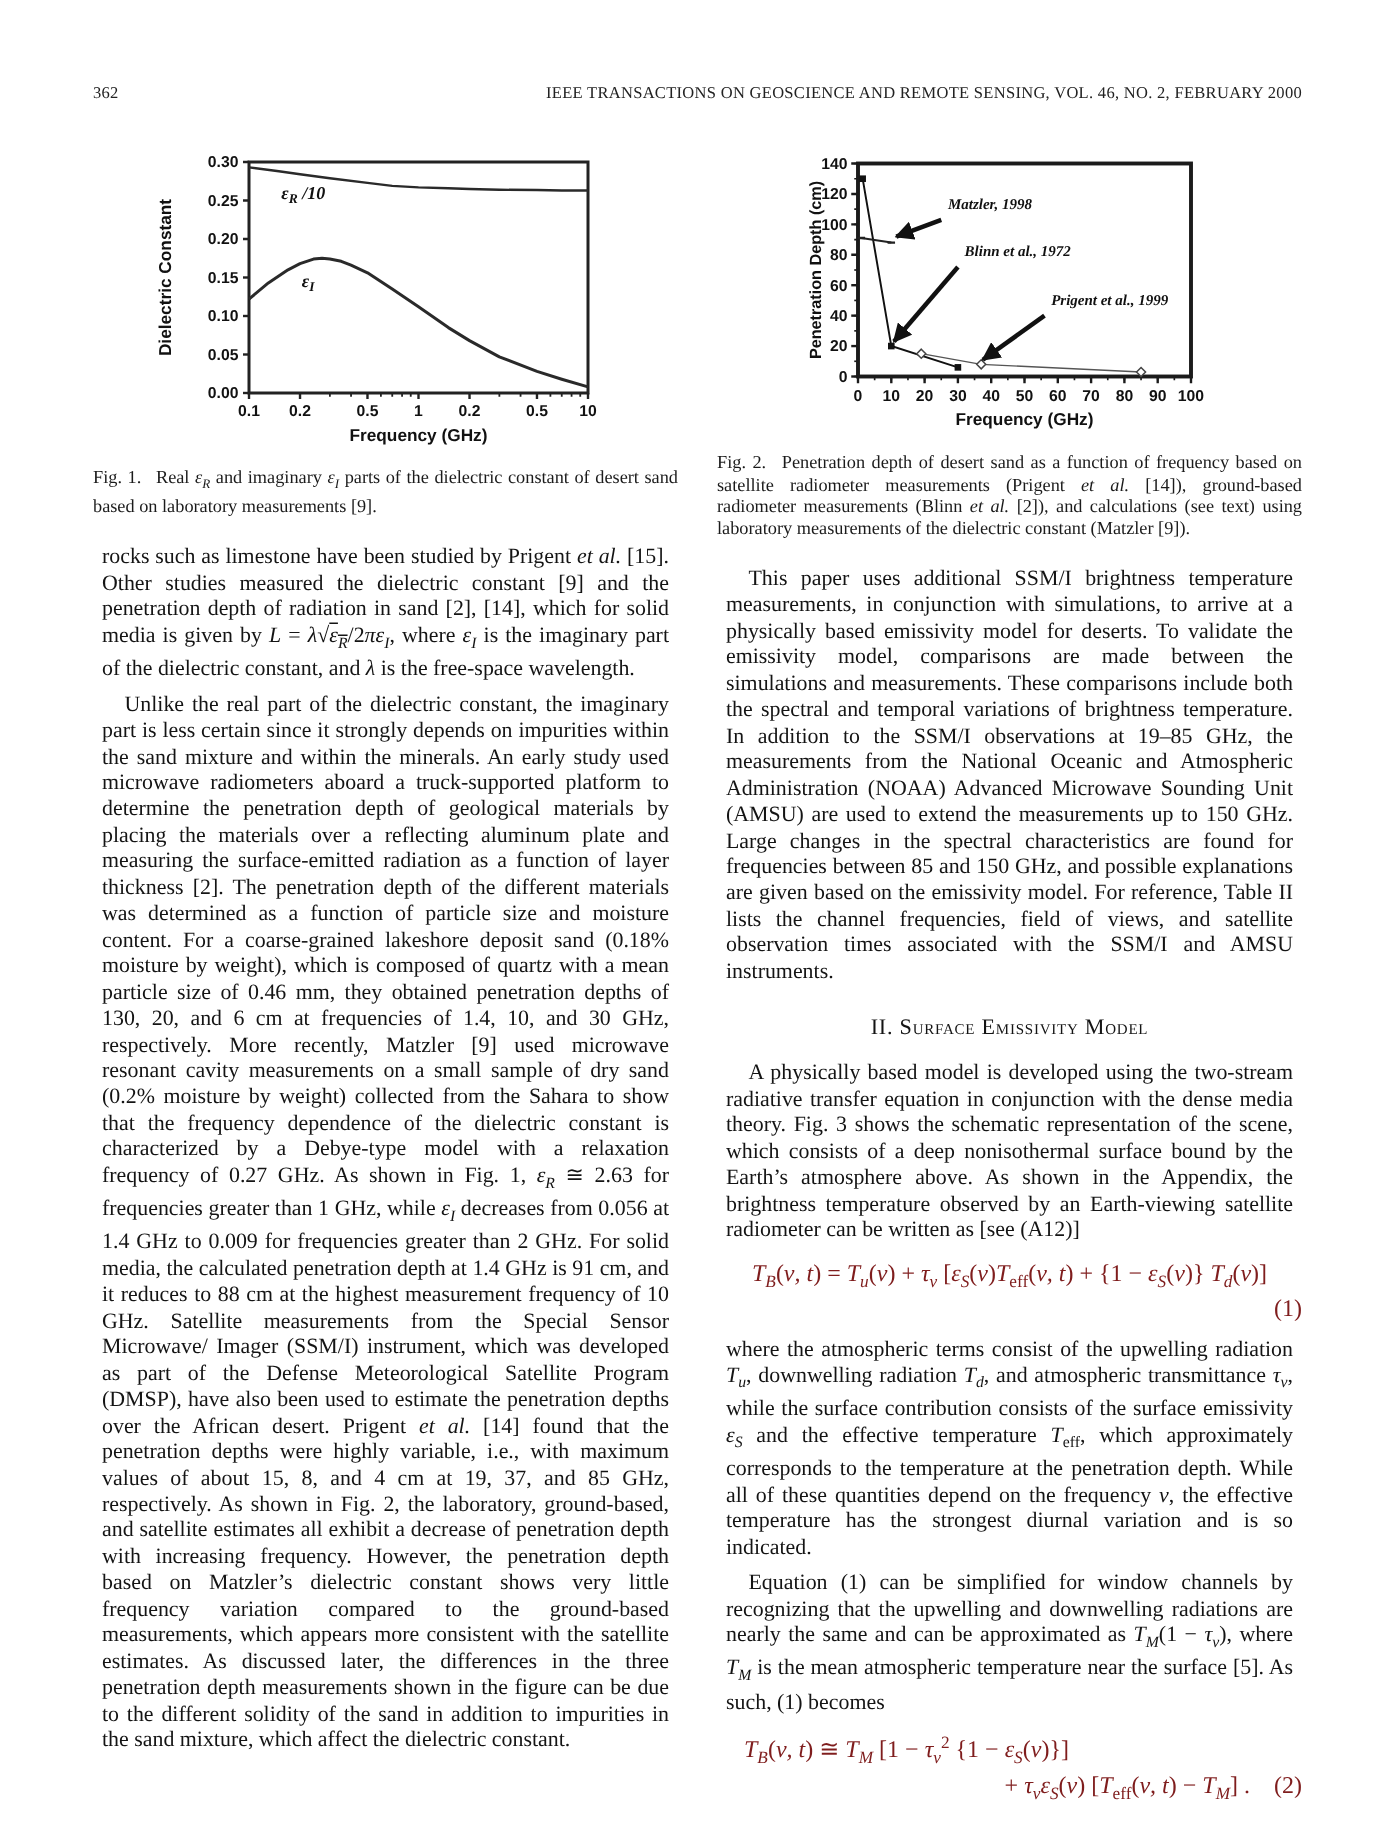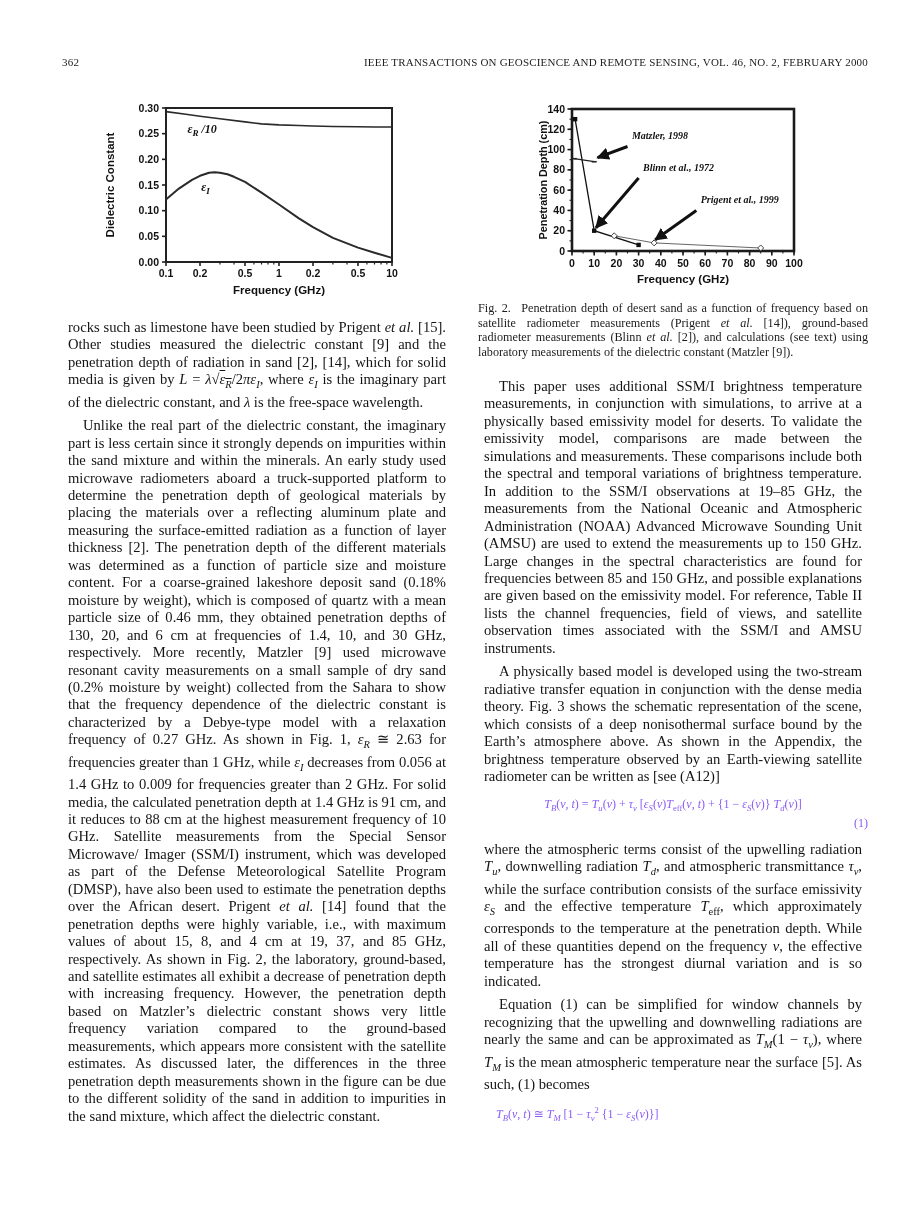--- a/index.html
+++ b/index.html
@@ -25,21 +25,21 @@
   .body-text {
     margin:6px; font-size:14.6px; line-height:17.45px;
     text-align:justify; color:#141414;
   }
   .indent { text-indent:15px; }
   .ovl { text-decoration:overline; }
   .section-heading {
     font-weight:normal; font-variant:small-caps; font-size:14.8px;
     text-align:center; margin:20px 0 13px 0; letter-spacing:.5px; color:#141414;
   }
-  .equation { margin:12px 0 10px 0; font-size:12px; color:#8b5cf6; }
+  .equation { margin:12px 0 10px 0; font-size:16px; color:#7f1d1d; }
   .eq-body { text-align:center; white-space:nowrap; }
   .eq-number-line { text-align:right; margin-top:2px; }
   .eq2 .eq-line1 { text-align:left; white-space:nowrap; margin-left:18px; }
   .eq2 .eq-line2 { display:flex; justify-content:flex-end; align-items:baseline; gap:16px; white-space:nowrap; margin-top:3px; }
   sub { font-size:72%; } sup { font-size:72%; }
 </style>
 </head>
 <body>
 
 <div class="page">
@@ -95,20 +95,21 @@
               <line x1="274.496078521611" y1="167" x2="274.496078521611" y2="169.5" stroke="#222" stroke-width="1.2"></line>
               <line x1="281.0491685300896" y1="167" x2="281.0491685300896" y2="169.5" stroke="#222" stroke-width="1.2"></line>
               <line x1="286.8294035666437" y1="167" x2="286.8294035666437" y2="169.5" stroke="#222" stroke-width="1.2"></line>
               <polyline points="66.0,16.6 85.9,19.2 100.0,21.2 119.9,23.8 145.0,26.9 161.5,28.9 179.0,29.9 198.9,30.5 213.0,31.0 232.9,31.5 258.0,31.7 274.5,32.0 292.0,32.0" fill="none" stroke="#2a2a2a" stroke-width="1.6" stroke-linejoin="round"></polyline>
               <polyline points="66.0,104.4 78.9,93.6 92.0,84.9 100.0,80.8 109.0,77.7 114.7,77.2 119.9,77.7 127.5,79.2 134.0,81.8 145.0,86.9 161.5,97.7 179.0,109.5 198.9,123.4 213.0,132.1 232.9,142.9 258.0,152.6 274.5,157.8 292.0,162.9" fill="none" stroke="#2a2a2a" stroke-width="2" stroke-linejoin="round"></polyline>
               <text x="87.50748189324294" y="37.639999999999986" font-family="&quot;Liberation Serif&quot;, serif" font-style="italic" font-weight="bold" font-size="12" fill="#111"><tspan>ε</tspan><tspan dy="3" font-size="9">R</tspan><tspan dy="-3"> /10</tspan></text>
               <text x="101.22818629930023" y="96.15999999999998" font-family="&quot;Liberation Serif&quot;, serif" font-style="italic" font-weight="bold" font-size="12" fill="#111"><tspan>ε</tspan><tspan dy="3" font-size="9">I</tspan></text>
               <text x="179" y="199" text-anchor="middle" font-family="&quot;Liberation Sans&quot;, sans-serif" font-size="11.5" font-weight="bold" fill="#111">Frequency (GHz)</text>
               <text x="0" y="0" transform="translate(14 90) rotate(-90)" text-anchor="middle" font-family="&quot;Liberation Sans&quot;, sans-serif" font-size="11.5" font-weight="bold" fill="#111">Dielectric Constant</text>
             </svg></div>
+        <div class="caption">Fig.&nbsp;1. &nbsp;Real <i>ε<sub>R</sub></i> and imaginary <i>ε<sub>I</sub></i> parts of the dielectric constant of desert sand based on laboratory measurements [9].</div>
       </div>
       <p class="body-text">rocks such as limestone have been studied by Prigent <i>et al.</i> [15]. Other studies measured the dielectric constant [9] and the penetration depth of radiation in sand [2], [14], which for solid media is given by <i>L</i> = <i>λ</i>√<span class="ovl"><i>ε<sub>R</sub></i></span>/2<i>πε<sub>I</sub></i>, where <i>ε<sub>I</sub></i> is the imaginary part of the dielectric constant, and <i>λ</i> is the free-space wavelength.</p>
       <p class="body-text indent">Unlike the real part of the dielectric constant, the imaginary part is less certain since it strongly depends on impurities within the sand mixture and within the minerals. An early study used microwave radiometers aboard a truck-supported platform to determine the penetration depth of geological materials by placing the materials over a reflecting aluminum plate and measuring the surface-emitted radiation as a function of layer thickness [2]. The penetration depth of the different materials was determined as a function of particle size and moisture content. For a coarse-grained lakeshore deposit sand (0.18% moisture by weight), which is composed of quartz with a mean particle size of 0.46 mm, they obtained penetration depths of 130, 20, and 6 cm at frequencies of 1.4, 10, and 30 GHz, respectively. More recently, Matzler [9] used microwave resonant cavity measurements on a small sample of dry sand (0.2% moisture by weight) collected from the Sahara to show that the frequency dependence of the dielectric constant is characterized by a Debye-type model with a relaxation frequency of 0.27 GHz. As shown in Fig. 1, <i>ε<sub>R</sub></i> ≅ 2.63 for frequencies greater than 1 GHz, while <i>ε<sub>I</sub></i> decreases from 0.056 at 1.4 GHz to 0.009 for frequencies greater than 2 GHz. For solid media, the calculated penetration depth at 1.4 GHz is 91 cm, and it reduces to 88 cm at the highest measurement frequency of 10 GHz. Satellite measurements from the Special Sensor Microwave/ Imager (SSM/I) instrument, which was developed as part of the Defense Meteorological Satellite Program (DMSP), have also been used to estimate the penetration depths over the African desert. Prigent <i>et al.</i> [14] found that the penetration depths were highly variable, i.e., with maximum values of about 15, 8, and 4 cm at 19, 37, and 85 GHz, respectively. As shown in Fig. 2, the laboratory, ground-based, and satellite estimates all exhibit a decrease of penetration depth with increasing frequency. However, the penetration depth based on Matzler’s dielectric constant shows very little frequency variation compared to the ground-based measurements, which appears more consistent with the satellite estimates. As discussed later, the differences in the three penetration depth measurements shown in the figure can be due to the different solidity of the sand in addition to impurities in the sand mixture, which affect the dielectric constant.</p>
     </div>
 
     <div class="col">
       <div class="figure-block">
         <div id="fig2" class="chart2"><svg viewBox="0 0 340 195" width="100%" height="100%">
               <defs>
                 <marker id="arrhead" viewBox="0 0 10 10" refX="9" refY="5" markerWidth="4.2" markerHeight="4.2" orient="auto">
@@ -206,26 +207,31 @@
               <line x1="100.6" y1="82.97142857142858" x2="57.976" y2="132.67142857142858" stroke="#111" stroke-width="3" marker-end="url(#arrhead)"></line>
               <text x="105.04" y="75.87142857142857" font-family="&quot;Liberation Serif&quot;, serif" font-style="italic" font-weight="bold" font-size="10" fill="#111">Blinn et al., 1972</text>
               <line x1="158.32" y1="115.42857142857143" x2="117.25" y2="144.84285714285716" stroke="#111" stroke-width="3" marker-end="url(#arrhead)"></line>
               <text x="162.76" y="108.32857142857142" font-family="&quot;Liberation Serif&quot;, serif" font-style="italic" font-weight="bold" font-size="10" fill="#111">Prigent et al., 1999</text>
               <text x="145" y="188" text-anchor="middle" font-family="&quot;Liberation Sans&quot;, sans-serif" font-size="11.5" font-weight="bold" fill="#111">Frequency (GHz)</text>
               <text x="0" y="0" transform="translate(9 85) rotate(-90)" text-anchor="middle" font-family="&quot;Liberation Sans&quot;, sans-serif" font-size="10.8" font-weight="bold" fill="#111">Penetration Depth (cm)</text>
             </svg></div>
         <div class="caption">Fig.&nbsp;2. &nbsp;Penetration depth of desert sand as a function of frequency based on satellite radiometer measurements (Prigent <i>et al.</i> [14]), ground-based radiometer measurements (Blinn <i>et al.</i> [2]), and calculations (see text) using laboratory measurements of the dielectric constant (Matzler [9]).</div>
       </div>
       <p class="body-text indent">This paper uses additional SSM/I brightness temperature measurements, in conjunction with simulations, to arrive at a physically based emissivity model for deserts. To validate the emissivity model, comparisons are made between the simulations and measurements. These comparisons include both the spectral and temporal variations of brightness temperature. In addition to the SSM/I observations at 19–85 GHz, the measurements from the National Oceanic and Atmospheric Administration (NOAA) Advanced Microwave Sounding Unit (AMSU) are used to extend the measurements up to 150 GHz. Large changes in the spectral characteristics are found for frequencies between 85 and 150 GHz, and possible explanations are given based on the emissivity model. For reference, Table II lists the channel frequencies, field of views, and satellite observation times associated with the SSM/I and AMSU instruments.</p>
+      <h2 class="section-heading">II. Surface Emissivity Model</h2>
       <p class="body-text indent">A physically based model is developed using the two-stream radiative transfer equation in conjunction with the dense media theory. Fig. 3 shows the schematic representation of the scene, which consists of a deep nonisothermal surface bound by the Earth’s atmosphere above. As shown in the Appendix, the brightness temperature observed by an Earth-viewing satellite radiometer can be written as [see (A12)]</p>
       <div class="equation">
         <div class="eq-body"><i>T<sub>B</sub></i>(<i>ν, t</i>) = <i>T<sub>u</sub></i>(<i>ν</i>) + <i>τ<sub>ν</sub></i> [<i>ε<sub>S</sub></i>(<i>ν</i>)<i>T</i><sub>eff</sub>(<i>ν, t</i>) + {1 − <i>ε<sub>S</sub></i>(<i>ν</i>)} <i>T<sub>d</sub></i>(<i>ν</i>)]</div>
         <div class="eq-number-line">(1)</div>
       </div>
       <p class="body-text">where the atmospheric terms consist of the upwelling radiation <i>T<sub>u</sub></i>, downwelling radiation <i>T<sub>d</sub></i>, and atmospheric transmittance <i>τ<sub>ν</sub></i>, while the surface contribution consists of the surface emissivity <i>ε<sub>S</sub></i> and the effective temperature <i>T</i><sub>eff</sub>, which approximately corresponds to the temperature at the penetration depth. While all of these quantities depend on the frequency <i>ν</i>, the effective temperature has the strongest diurnal variation and is so indicated.</p>
       <p class="body-text indent">Equation (1) can be simplified for window channels by recognizing that the upwelling and downwelling radiations are nearly the same and can be approximated as <i>T<sub>M</sub></i>(1 − <i>τ<sub>ν</sub></i>), where <i>T<sub>M</sub></i> is the mean atmospheric temperature near the surface [5]. As such, (1) becomes</p>
       <div class="equation eq2">
         <div class="eq-line1"><i>T<sub>B</sub></i>(<i>ν, t</i>) ≅ <i>T<sub>M</sub></i> [1 − <i>τ<sub>ν</sub></i><sup>2</sup> {1 − <i>ε<sub>S</sub></i>(<i>ν</i>)}]</div>
+        <div class="eq-line2">
+          <span>+ <i>τ<sub>ν</sub>ε<sub>S</sub></i>(<i>ν</i>) [<i>T</i><sub>eff</sub>(<i>ν, t</i>) − <i>T<sub>M</sub></i>] .</span>
+          <span>(2)</span>
+        </div>
       </div>
     </div>
 
   </div>
 </div>
 
 </body></html>

